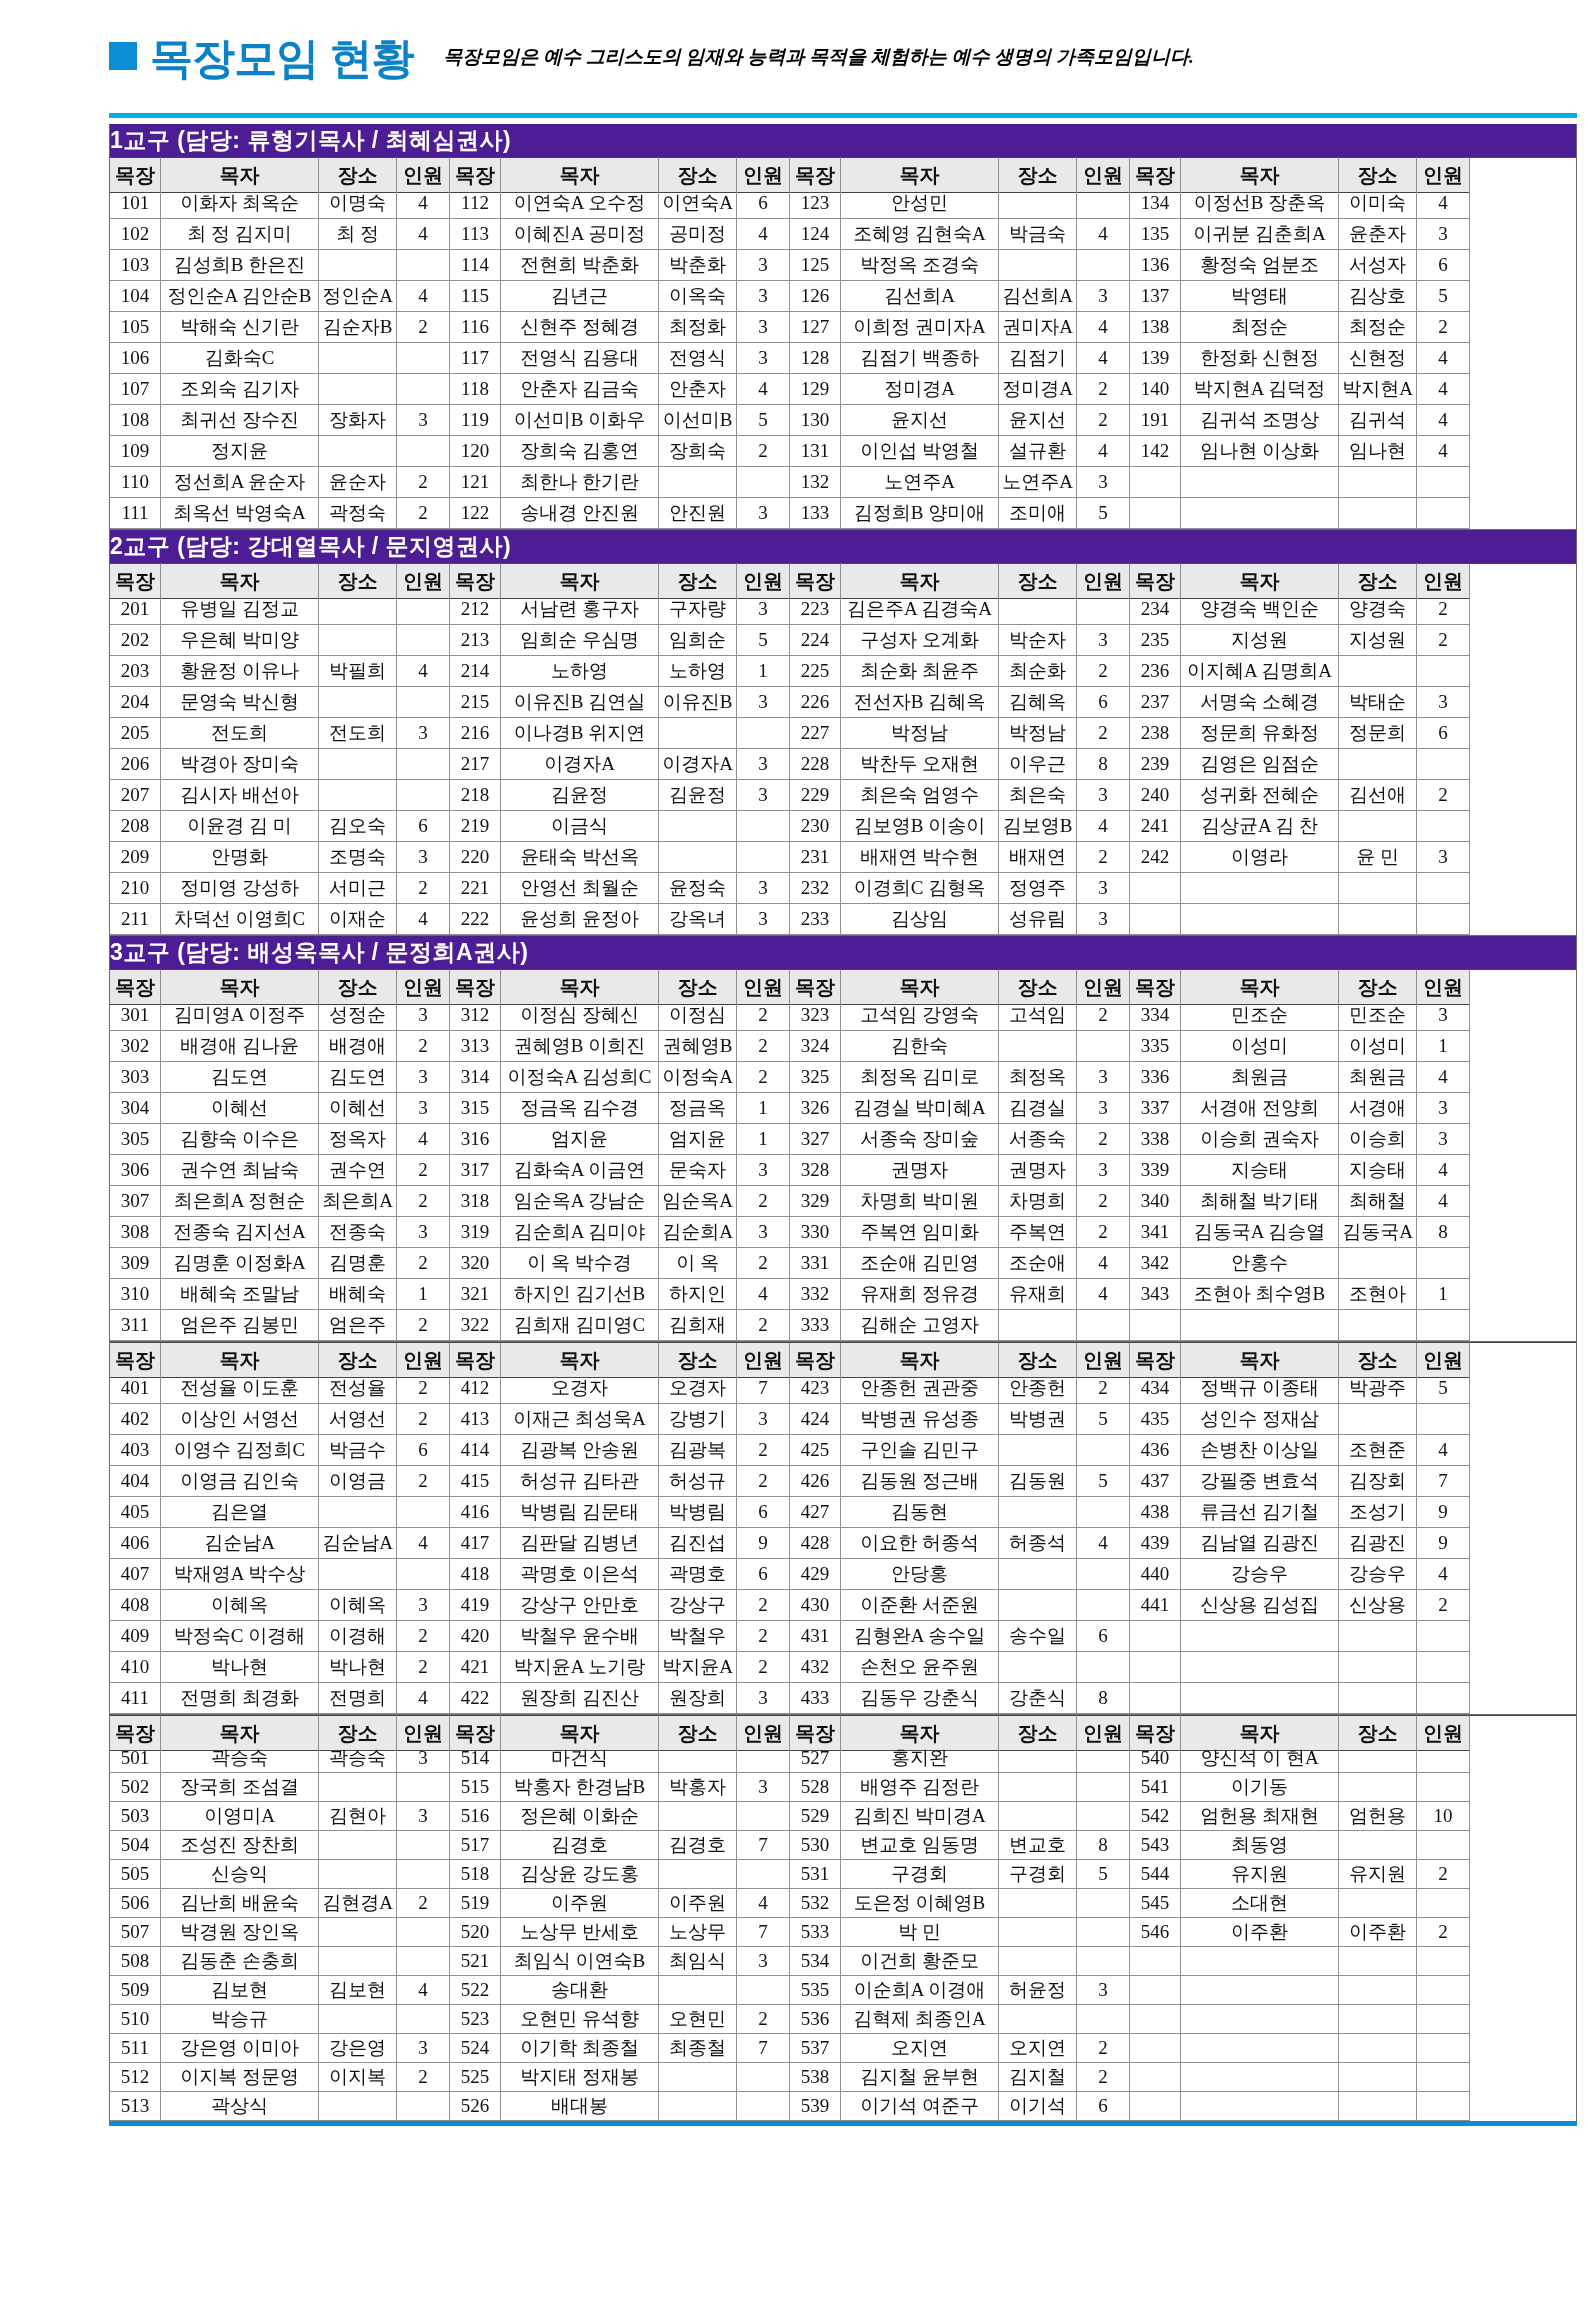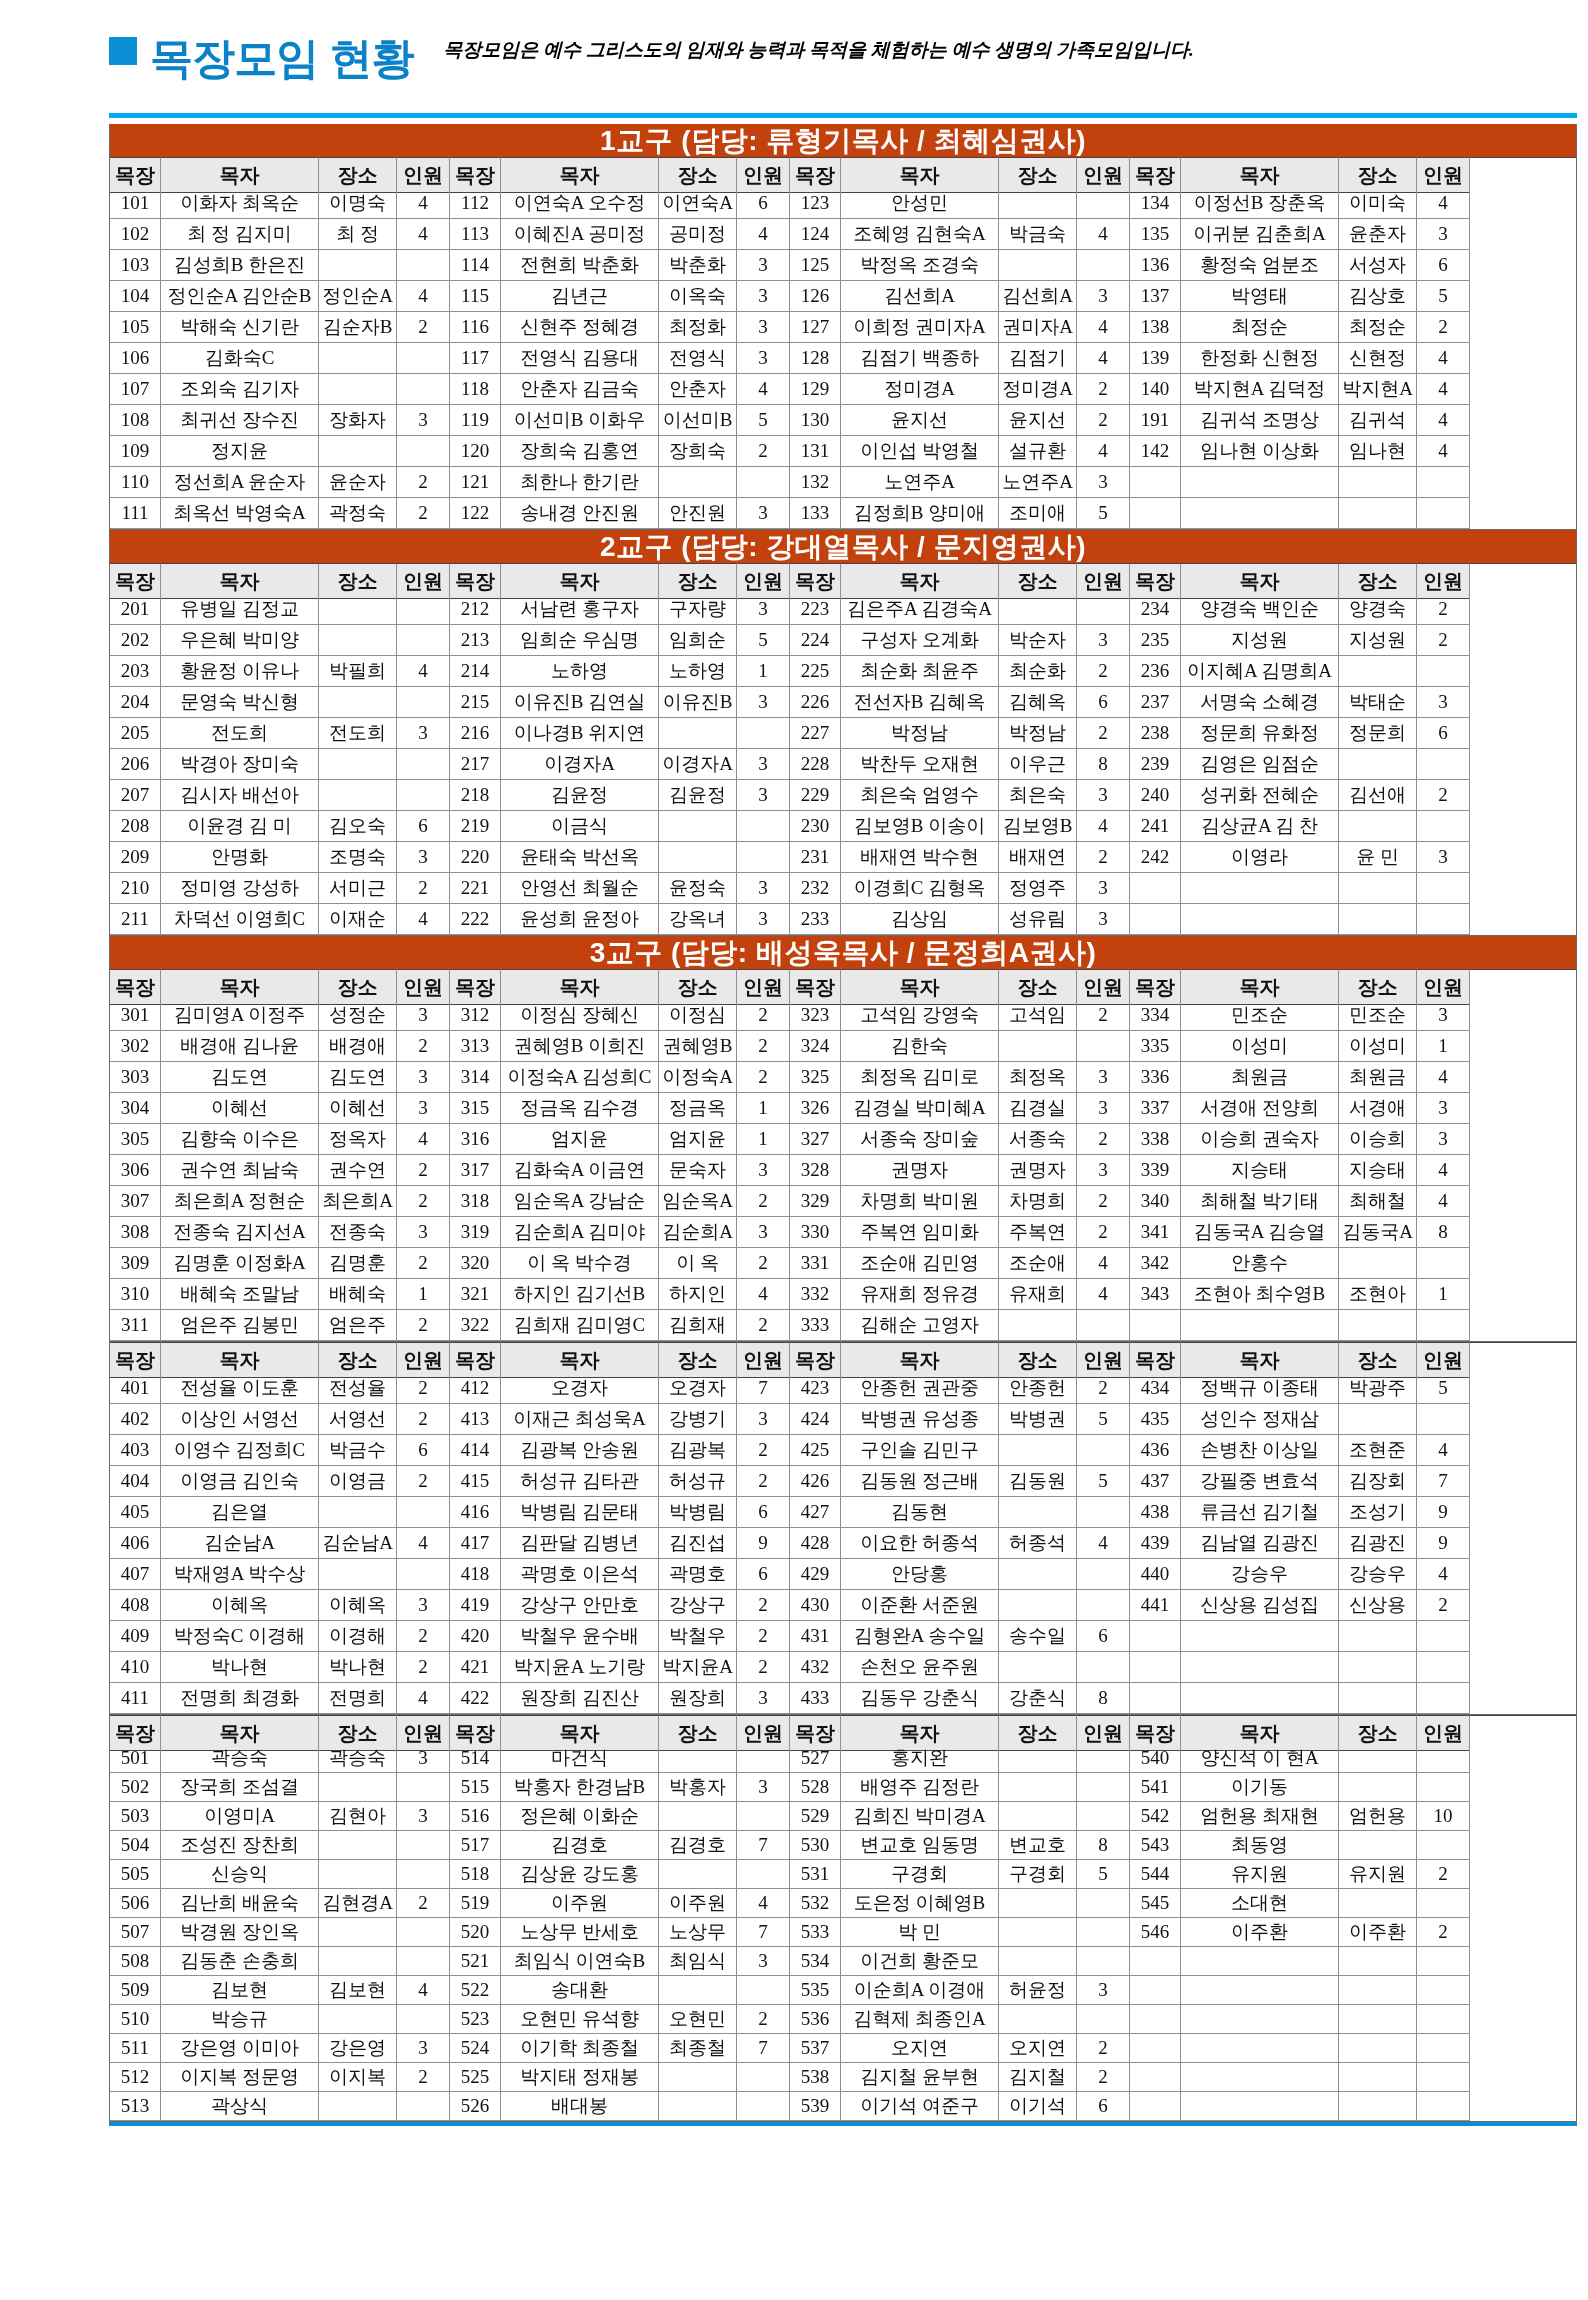--- a/index.html
+++ b/index.html
@@ -1,29 +1,29 @@
 <!DOCTYPE html>
 <html style="font-size:15px"><head>
 <meta charset="utf-8">
 <style>
   html,body{margin:0;padding:0;background:#ffffff;}
   .page{position:relative;width:1589px;height:2300px;background:#fff;
         font-family:"Liberation Serif", serif;color:#111;}
   .top{position:absolute;left:109px;top:37px;width:1468px;height:72px;}
-  .titlewrap{display:flex;align-items:flex-start;gap:13px;}
+  .titlewrap{display:flex;align-items:center;gap:13px;}
   .bullet{width:28px;height:28px;background:#0b8fd4;display:inline-block;margin-bottom:5.6px;}
   h1{margin:0;font-family:"Liberation Sans", sans-serif;font-weight:bold;
      font-size:43px;line-height:43px;color:#0b82c8;letter-spacing:-0.9px;}
   .subtitle{font-family:"Liberation Serif", serif;font-weight:bold;font-style:italic;
      font-size:19px;color:#000;margin:0 0 3.7px 16.7px;}
   .rule{position:absolute;left:109px;top:113px;width:1468px;height:4.6px;background:#00aeef;}
   main{position:absolute;left:109px;top:124px;width:1468px;}
   .section{border:0.9px solid #6b6b6b;border-top:none;margin:0;}
-  .banner{height:33px;background:#c2410c;color:#fff;text-align:center;
-          font-family:"Liberation Sans", sans-serif;font-weight:bold;font-size:28px;
+  .banner{height:33px;background:#4c1d95;color:#fff;text-align:left;
+          font-family:"Liberation Sans", sans-serif;font-weight:bold;font-size:23px;
           line-height:33px;letter-spacing:0.5px;}
   .grid{display:grid;
         grid-template-columns:51px 158px 78px 53px 51px 158px 78px 53px 51px 158px 78px 53px 51px 158px 78px 53px 1fr;}
   .cell{border-right:0.9px solid #8f8f8f;border-bottom:0.9px solid #8f8f8f;
         display:flex;align-items:center;justify-content:center;
         font-size:19px;overflow:hidden;white-space:nowrap;}
   .cell:nth-child(17n+1){border-left:none;}
   .hdr{background:#e9e9e9;font-weight:bold;font-size:20px;height:34px;
        border-bottom:1.4px solid #444;border-top:1.4px solid #444;}
   .filler{border-right:none;border-bottom:none;background:#fff;}

